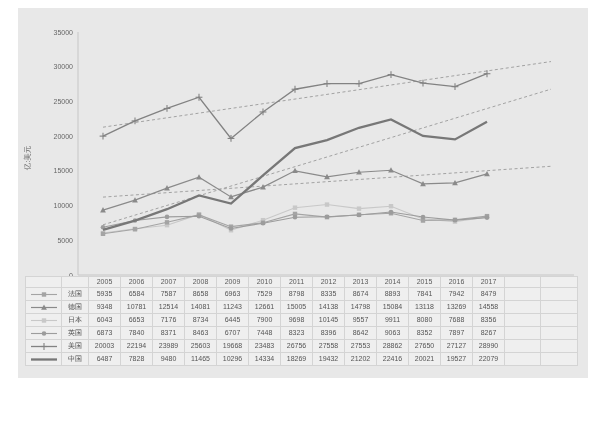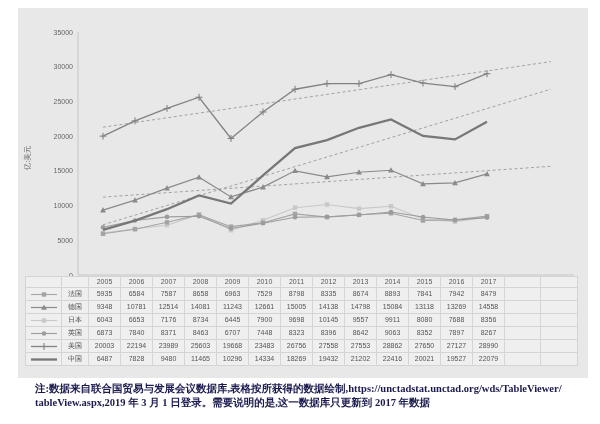--- a/index.html
+++ b/index.html
@@ -318,15 +318,14 @@
             <td>22079</td>
             <td></td>
             <td></td>
           </tr>
         </tbody>
     </table>
   </div>
 </div>
 
 <div class="note">
-  <span>注:数据来自联合国贸易与发展会议数据库,表格按所获得的数据绘制,https://unctadstat.unctad.org/wds/TableViewer/</span><br>
-  <span>tableView.aspx,2019 年 3 月 1 日登录。需要说明的是,这一数据库只更新到 2017 年数据</span>
+  <br>
 </div>
 
 </body></html>

